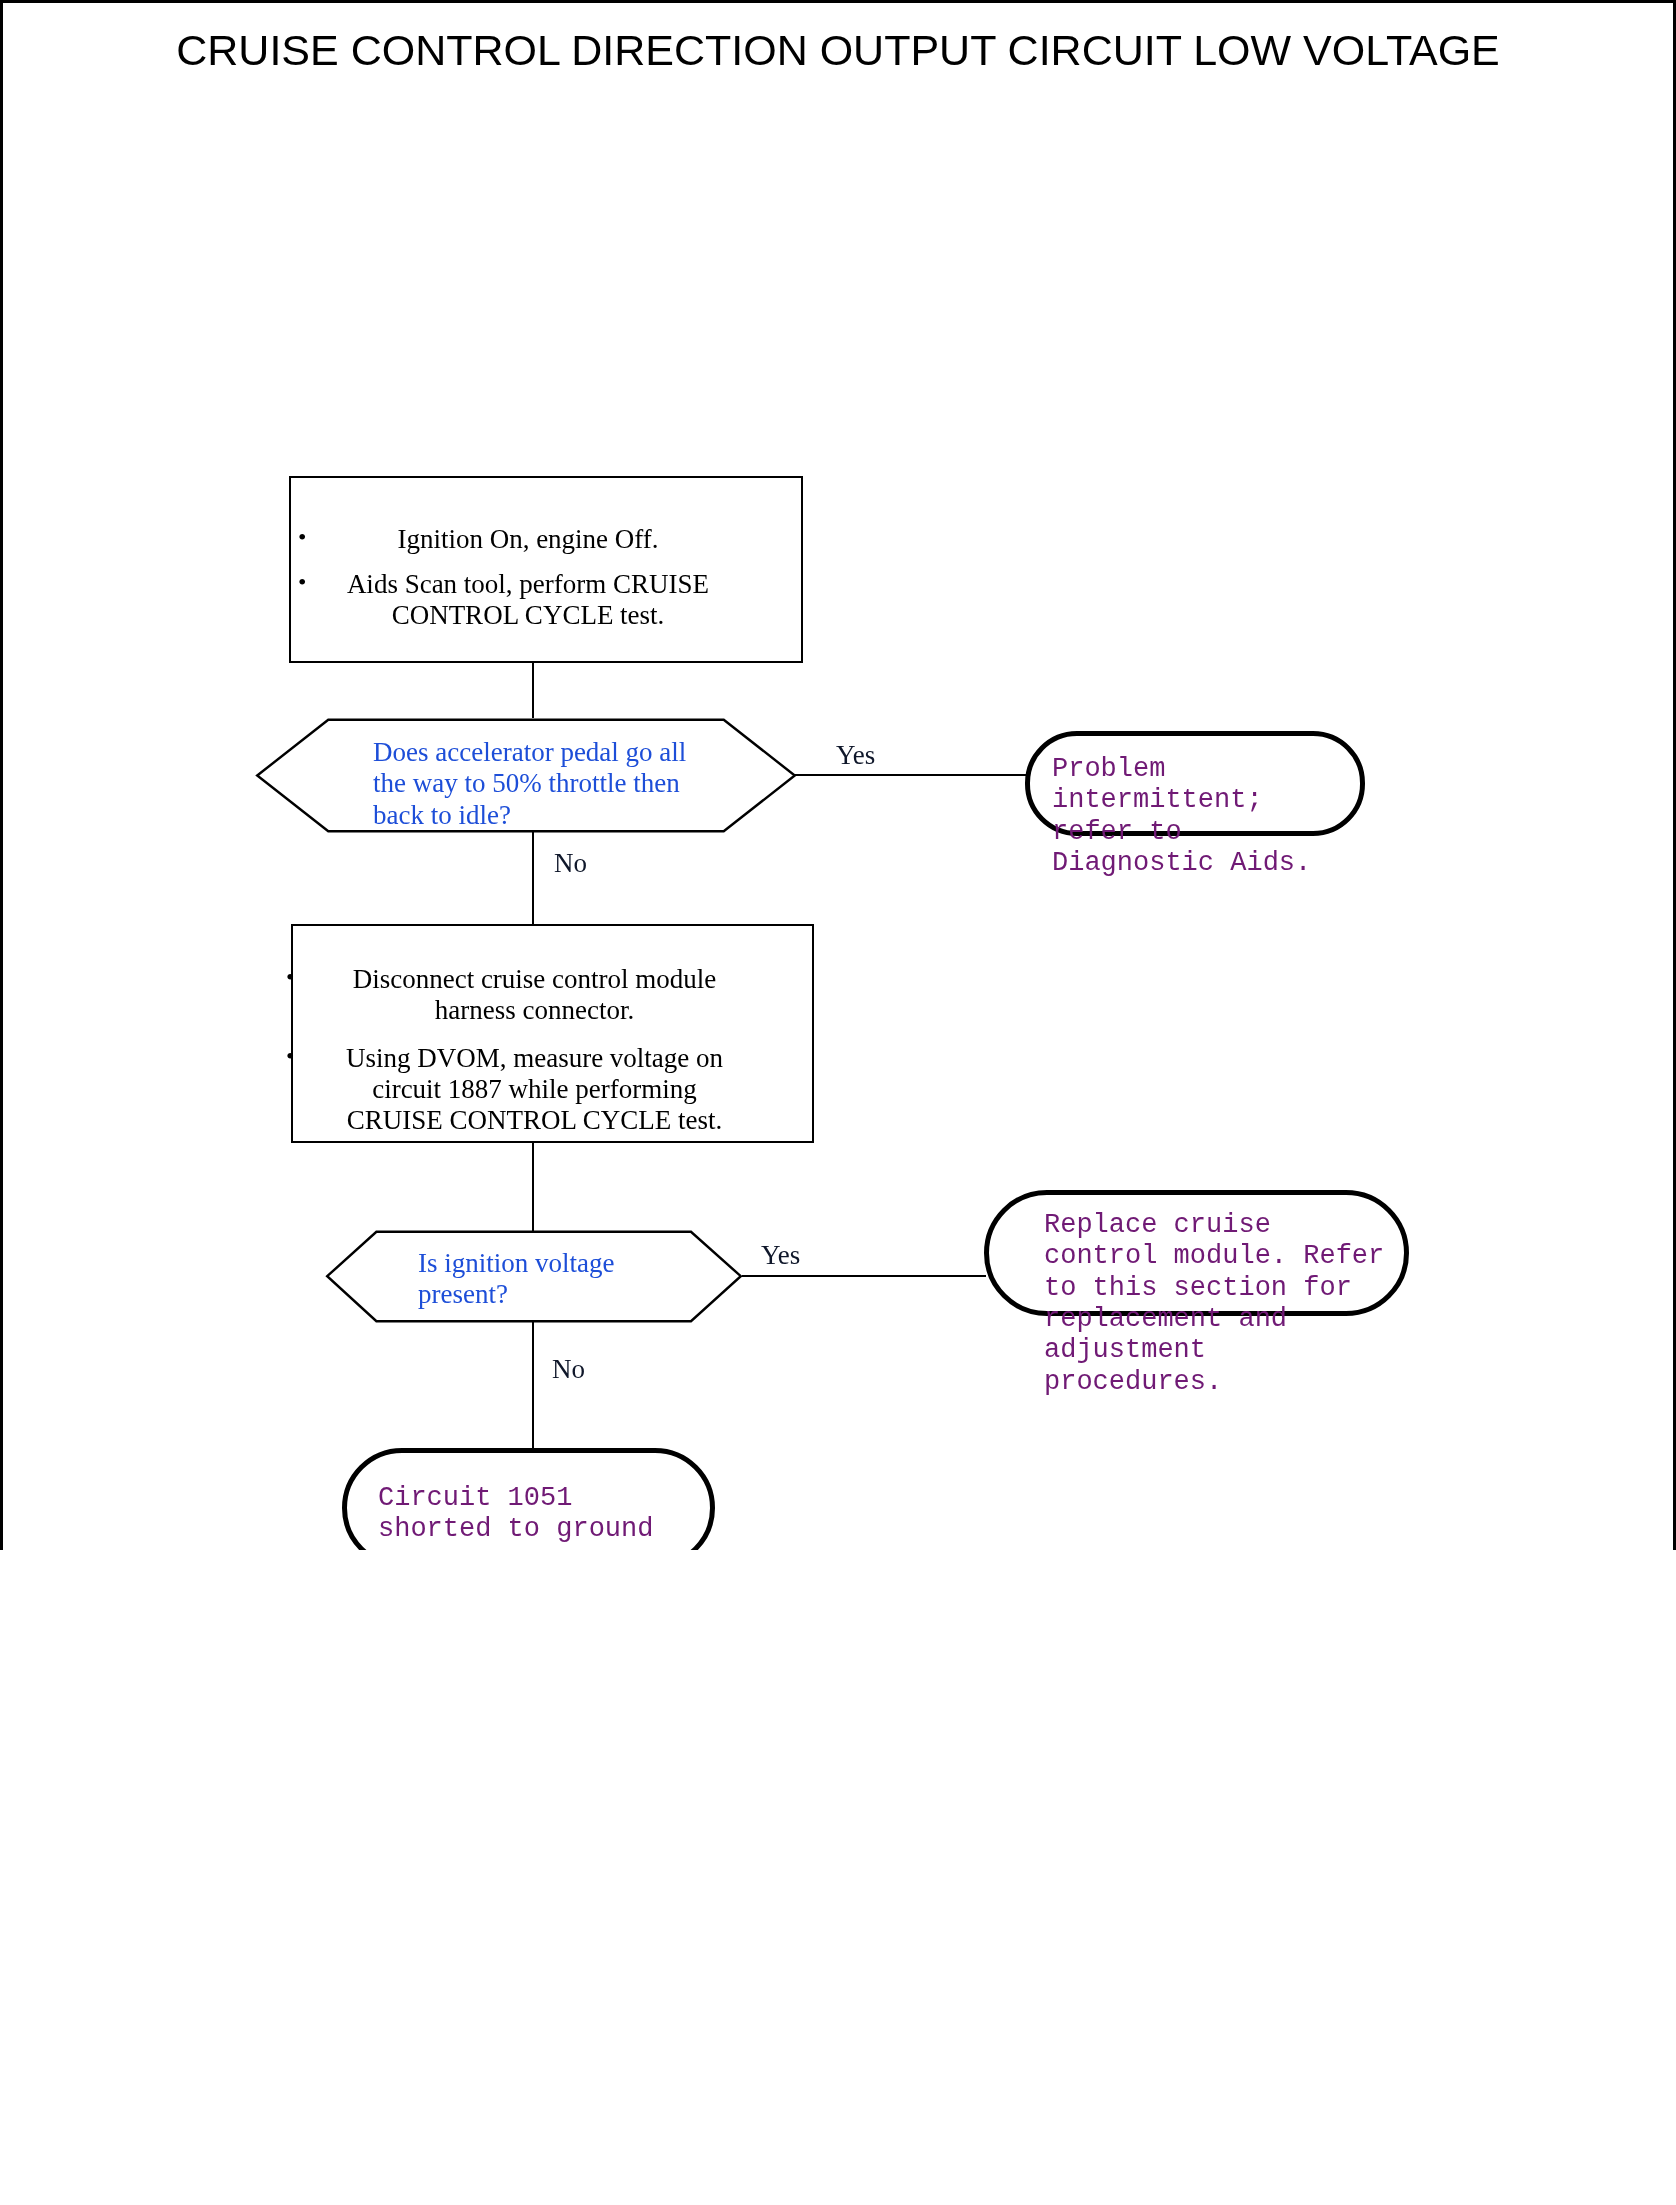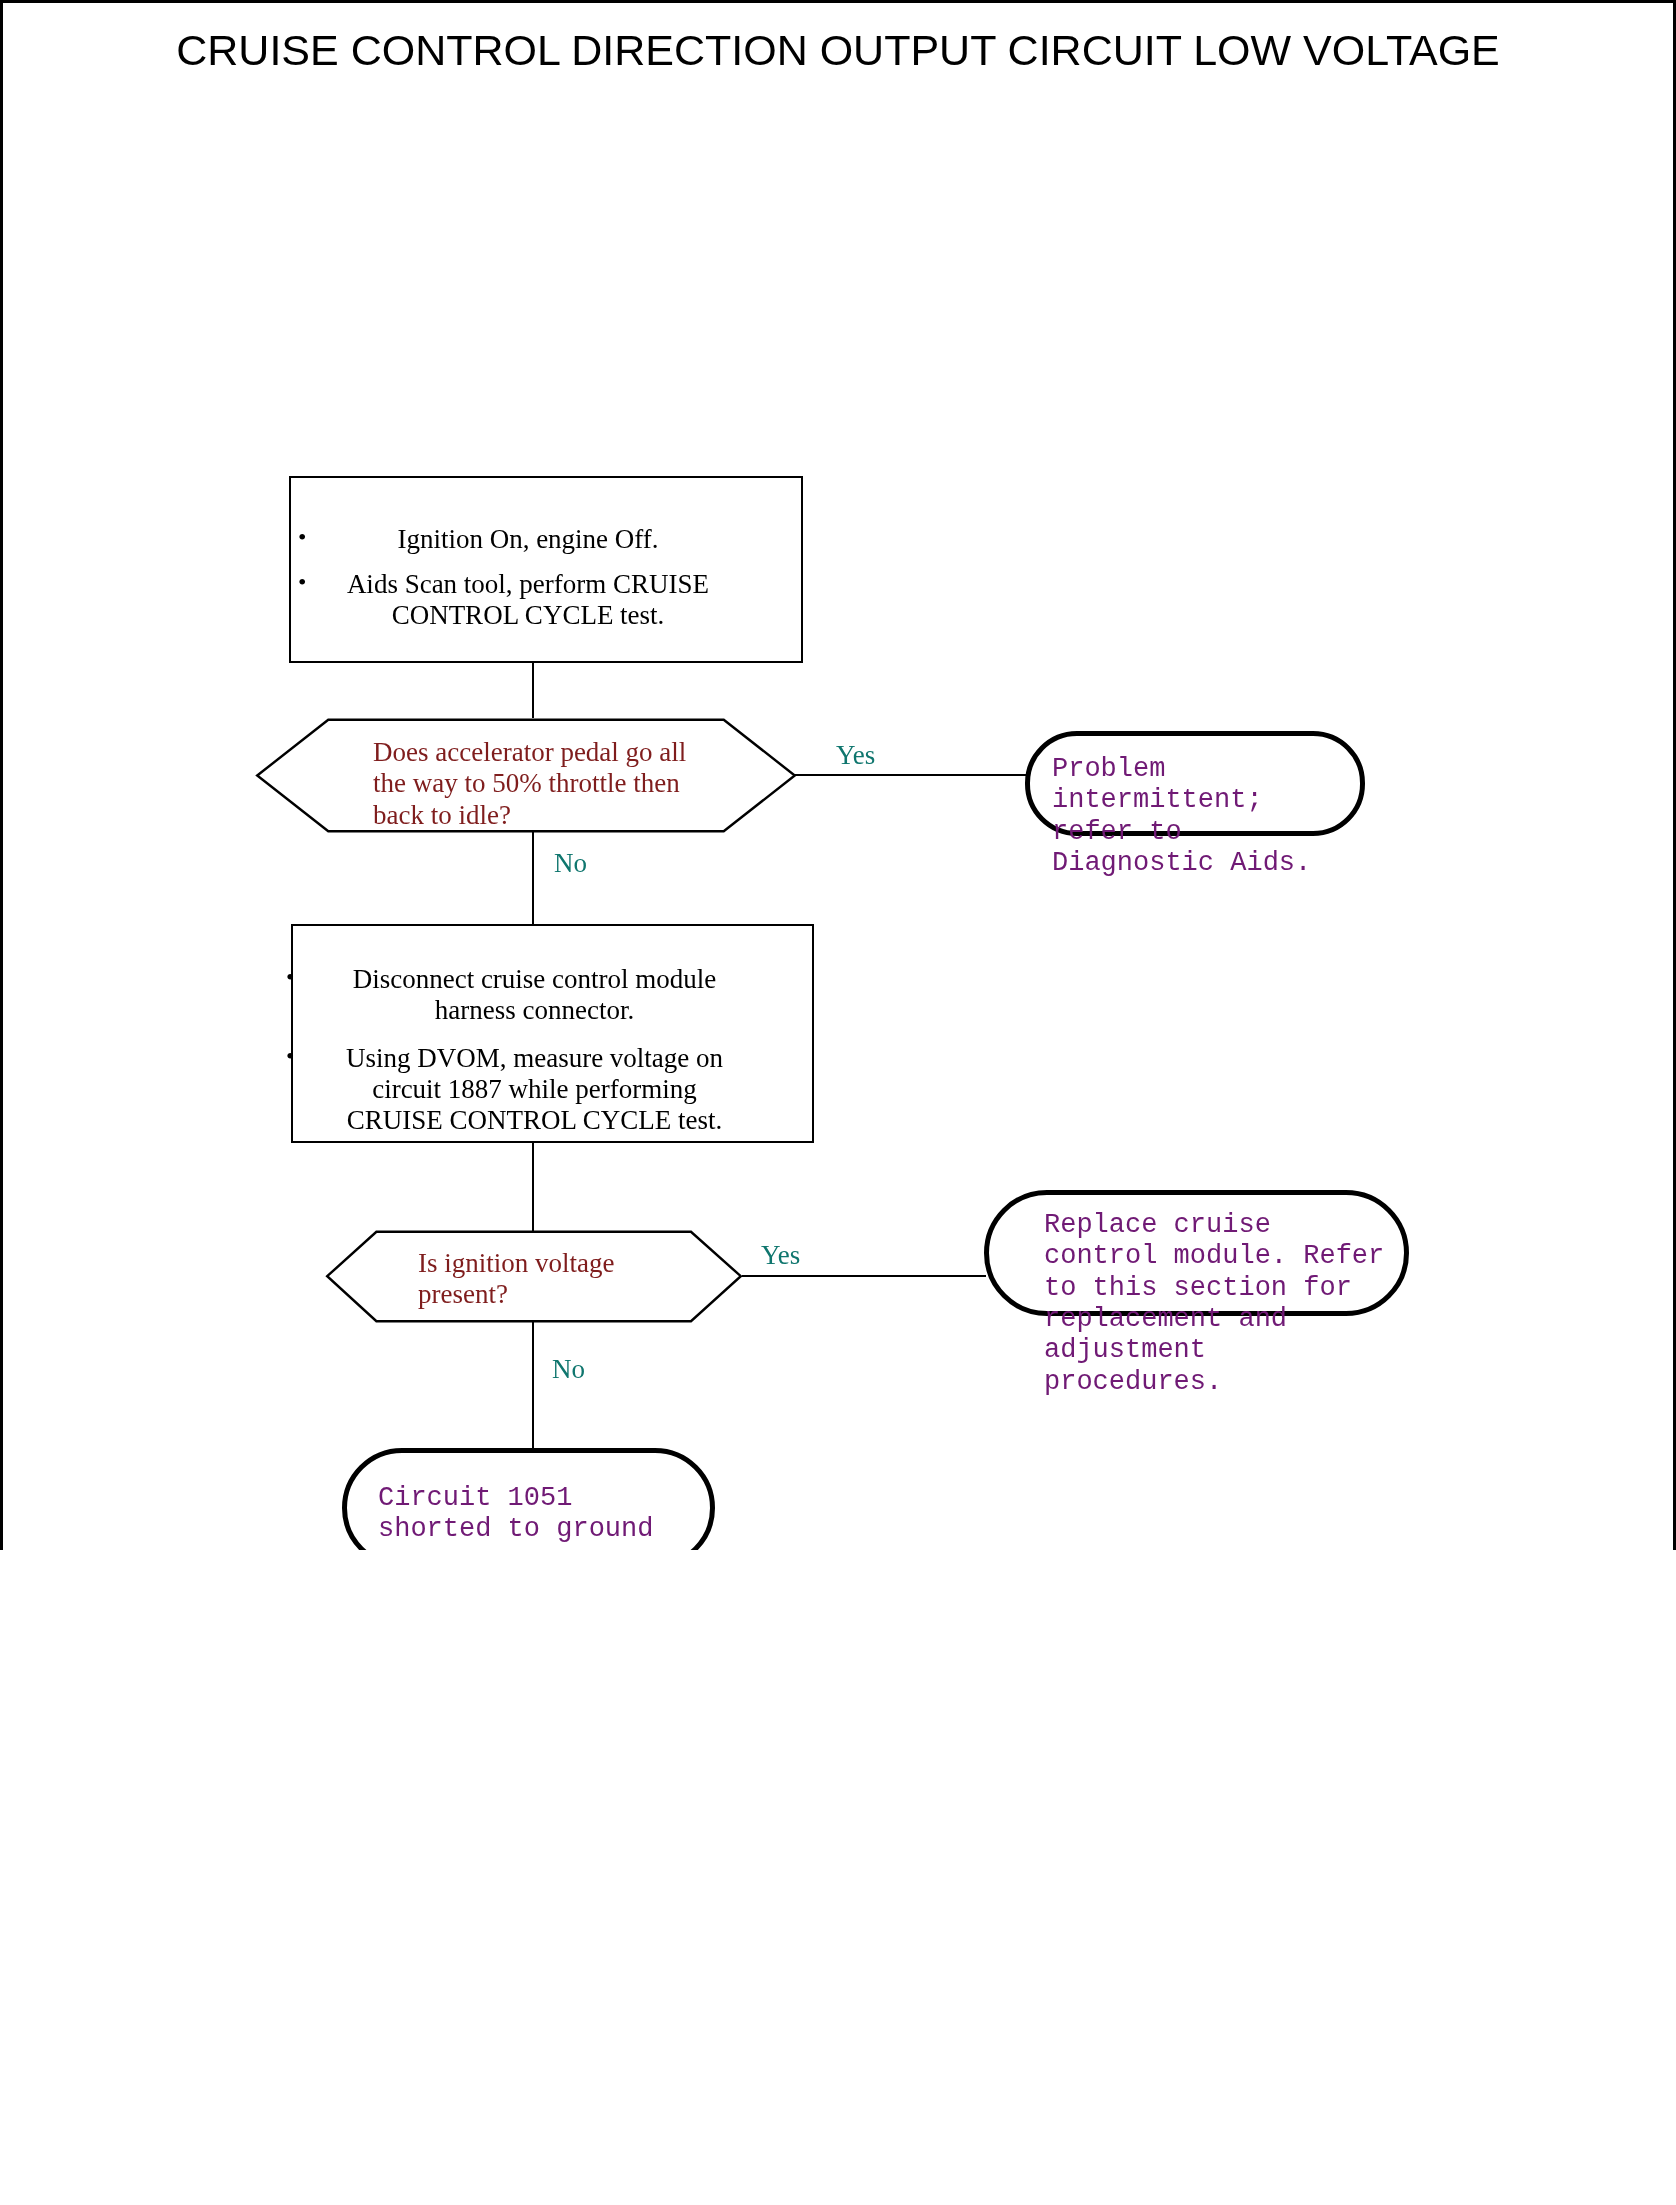--- a/index.html
+++ b/index.html
@@ -71,21 +71,21 @@
     display: block;
     width: 100%;
     height: 100%;
     overflow: visible;
   }
   .hex-label {
     position: absolute;
     font-family: "Liberation Serif", serif;
     font-size: 27px;
     line-height: 1.16;
-    color: #7f1d1d;
+    color: #1d4ed8;
   }
   .terminator {
     position: absolute;
     box-sizing: border-box;
     border: 5.5px solid #000000;
     background: #ffffff;
   }
   .term-label {
     position: absolute;
     font-family: Liberation Mono, monospace;
@@ -100,21 +100,21 @@
   }
   .hline {
     position: absolute;
     height: 2.4px;
     background: #000000;
   }
   .edge-label {
     position: absolute;
     font-family: "Liberation Serif", serif;
     font-size: 27px;
-    color: #0f766e;
+    color: #0f172a;
     white-space: nowrap;
   }
 </style>
 </head>
 <body>
 
 <div id="page">
 
   <div id="page-border"></div>
 

